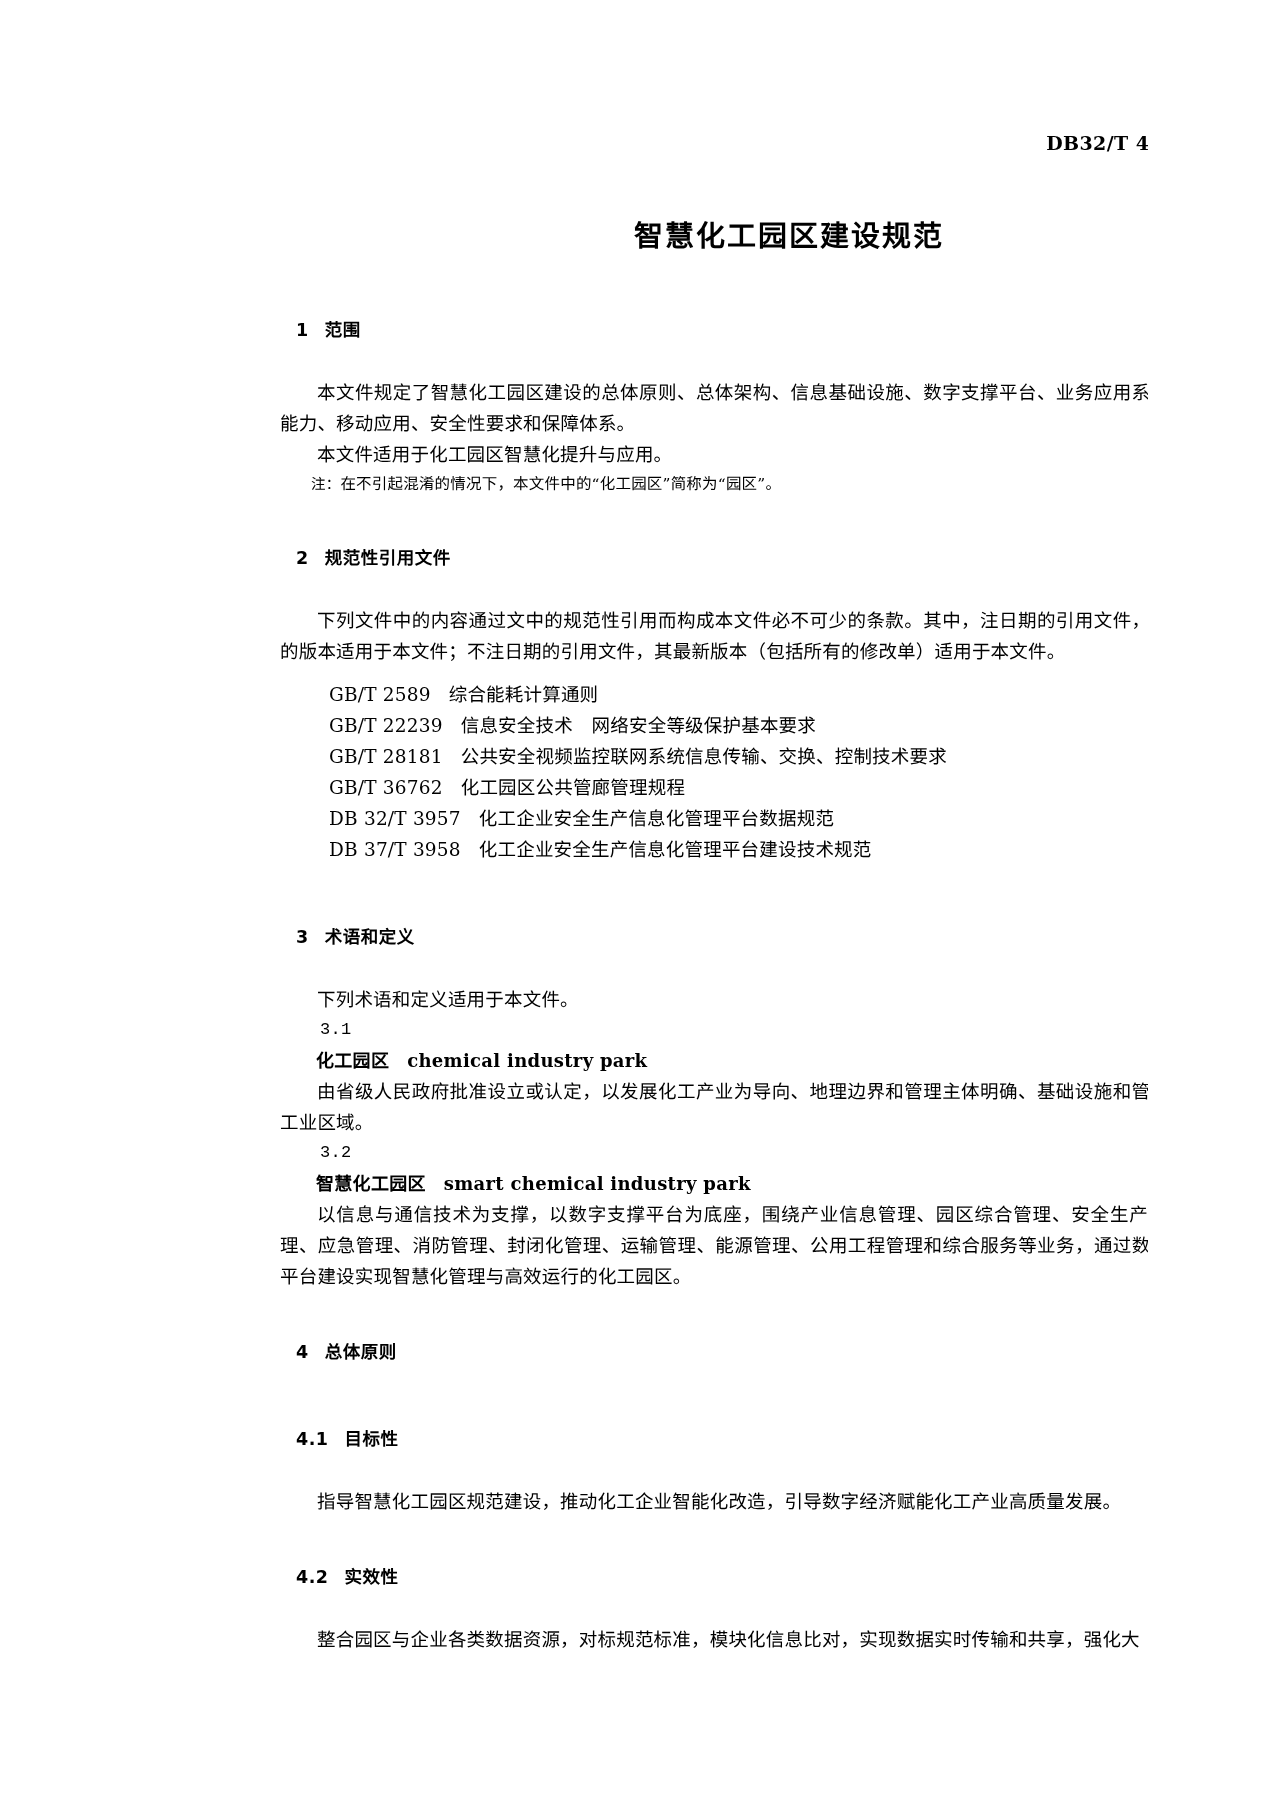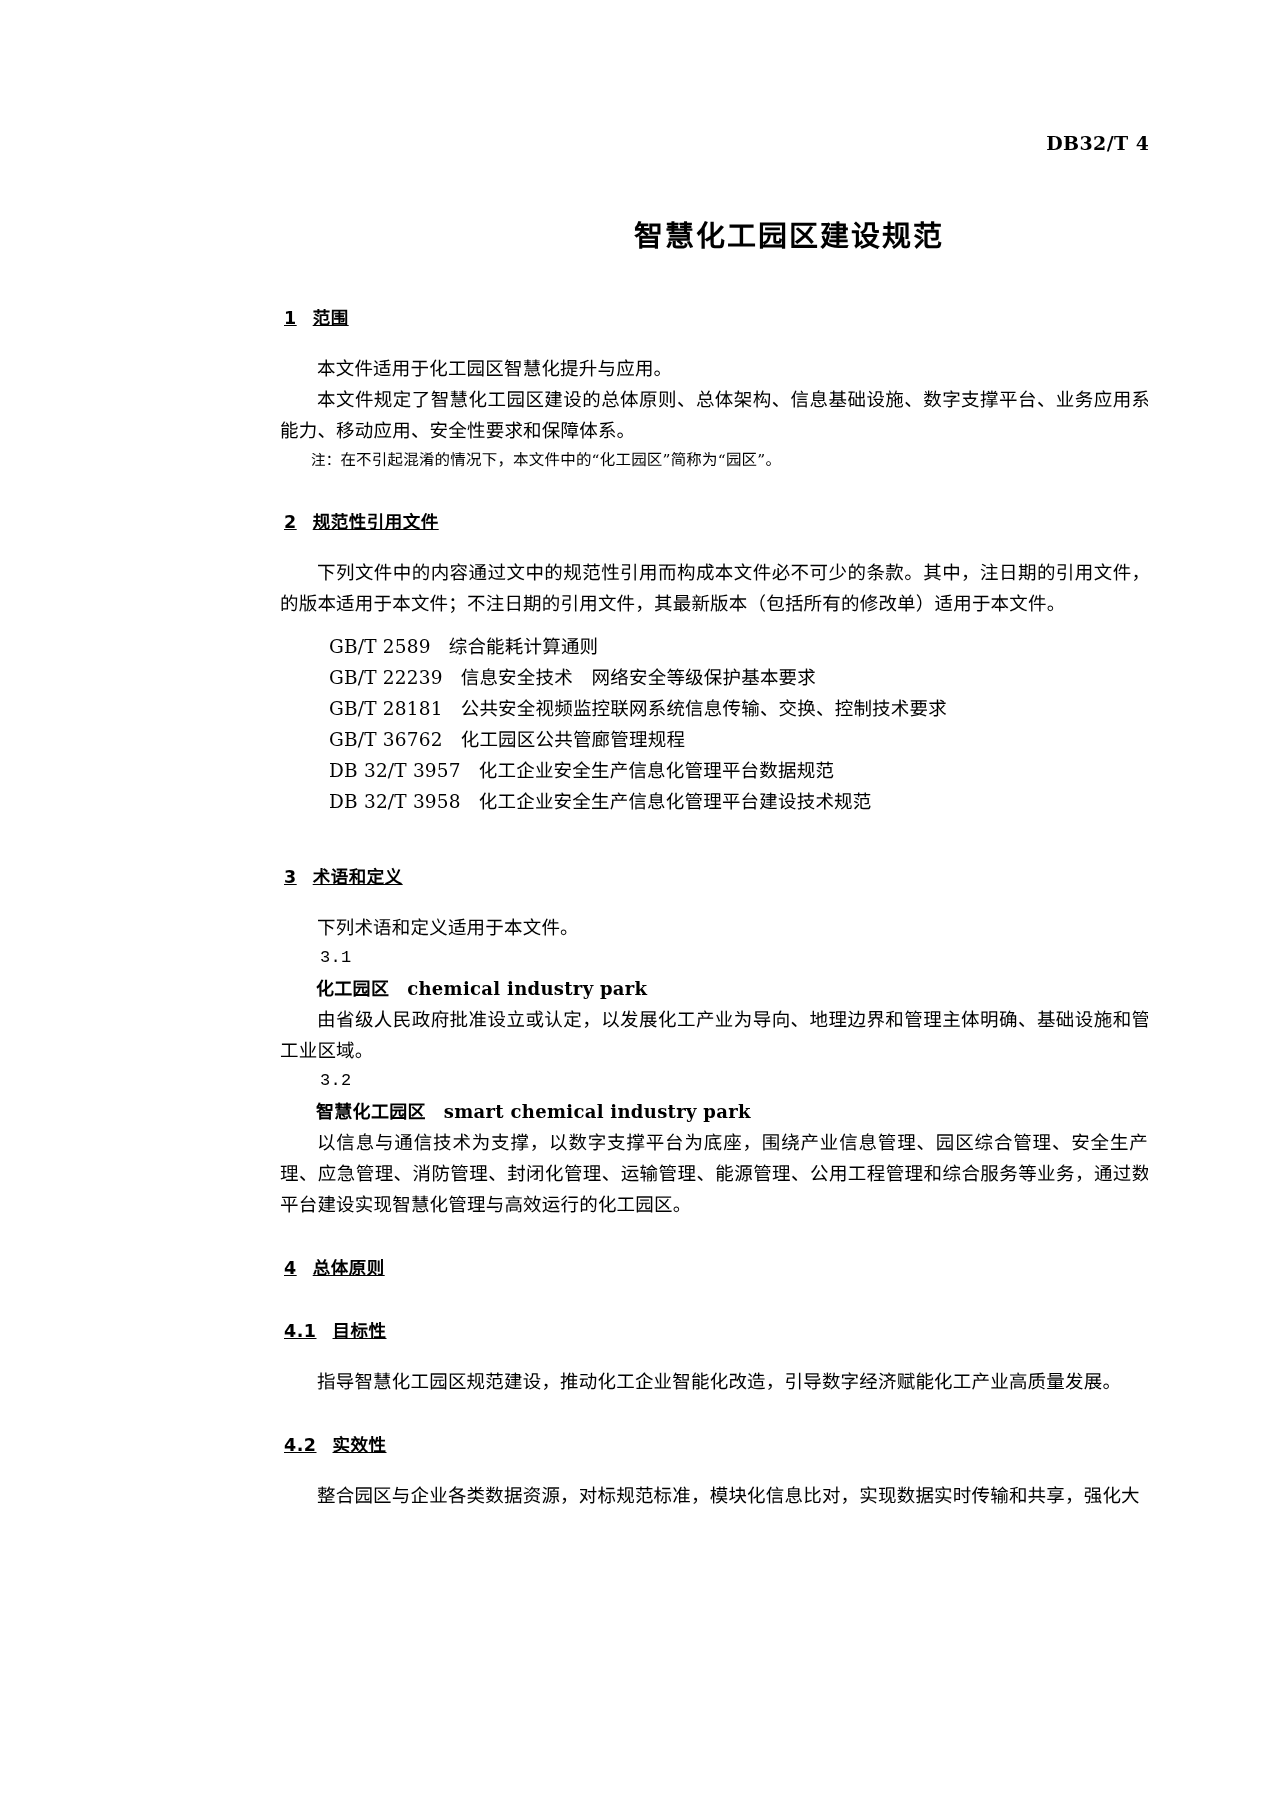--- a/index.html
+++ b/index.html
@@ -55,23 +55,22 @@
   .body-flow {
     position: absolute;
     top: 300px;
     left: 0;
     width: 984px;
   }
   h2.clause {
     font-family: "DejaVu Sans", "Liberation Sans", sans-serif;
     font-size: 17.5px;
     font-weight: bold;
-    margin: 4px;
+    margin: 16px;
     letter-spacing: 0.5px;
-    text-decoration: underline;
   }
   .num-gap { display: inline-block; width: 16px; }
   p {
     margin: 0;
     font-size: 18.5px;
     line-height: 31px;
     text-align: justify;
     letter-spacing: 0.2px;
   }
   p.indent { text-indent: 2em; }
@@ -140,36 +139,36 @@
   <div class="content">
 
     <div class="header">DB32/T 4454—2023</div>
 
     <div class="doc-title">智慧化工园区建设规范</div>
 
     <div class="body-flow">
 
       <h2 class="clause"><span>1</span><span class="num-gap"></span><span>范围</span></h2>
       <div class="gap-m"></div>
+      <p class="indent">本文件规定了智慧化工园区建设的总体原则、总体架构、信息基础设施、数字支撑平台、业务应用系统、综合管控能力、移动应用、安全性要求和保障体系。</p>
       <p class="indent">本文件适用于化工园区智慧化提升与应用。</p>
-      <p class="indent">本文件规定了智慧化工园区建设的总体原则、总体架构、信息基础设施、数字支撑平台、业务应用系统、综合管控能力、移动应用、安全性要求和保障体系。</p>
       <div class="note"><b>注：</b><span>在不引起混淆的情况下，本文件中的“化工园区”简称为“园区”。</span></div>
 
       <div class="gap-l"></div>
 
       <h2 class="clause"><span>2</span><span class="num-gap"></span><span>规范性引用文件</span></h2>
       <div class="gap-m"></div>
       <p class="indent">下列文件中的内容通过文中的规范性引用而构成本文件必不可少的条款。其中，注日期的引用文件，仅该日期对应的版本适用于本文件；不注日期的引用文件，其最新版本（包括所有的修改单）适用于本文件。</p>
       <ul class="ref-list">
         <li><span class="ref-code">GB/T 2589</span><span class="ref-gap"></span><span>综合能耗计算通则</span></li>
         <li><span class="ref-code">GB/T 22239</span><span class="ref-gap"></span><span>信息安全技术　网络安全等级保护基本要求</span></li>
         <li><span class="ref-code">GB/T 28181</span><span class="ref-gap"></span><span>公共安全视频监控联网系统信息传输、交换、控制技术要求</span></li>
         <li><span class="ref-code">GB/T 36762</span><span class="ref-gap"></span><span>化工园区公共管廊管理规程</span></li>
         <li><span class="ref-code">DB 32/T 3957</span><span class="ref-gap"></span><span>化工企业安全生产信息化管理平台数据规范</span></li>
-        <li><span class="ref-code">DB 32/T 3958</span><span class="ref-gap"></span><span>化工企业安全生产信息化管理平台建设技术规范</span></li>
+        <li><span class="ref-code">DB 37/T 3958</span><span class="ref-gap"></span><span>化工企业安全生产信息化管理平台建设技术规范</span></li>
       </ul>
 
       <div class="gap-l"></div>
 
       <h2 class="clause"><span>3</span><span class="num-gap"></span><span>术语和定义</span></h2>
       <div class="gap-m"></div>
       <p class="indent">下列术语和定义适用于本文件。</p>
       <div class="term-num">3.1</div>
       <div class="term-name"><span>化工园区</span><span class="term-gap"></span><span class="en">chemical industry park</span></div>
       <p class="indent">由省级人民政府批准设立或认定，以发展化工产业为导向、地理边界和管理主体明确、基础设施和管理体系完整的工业区域。</p>

